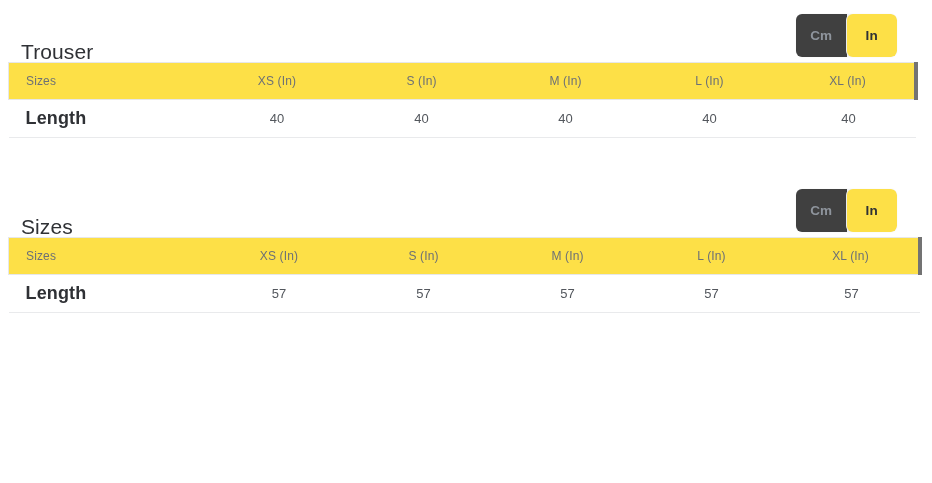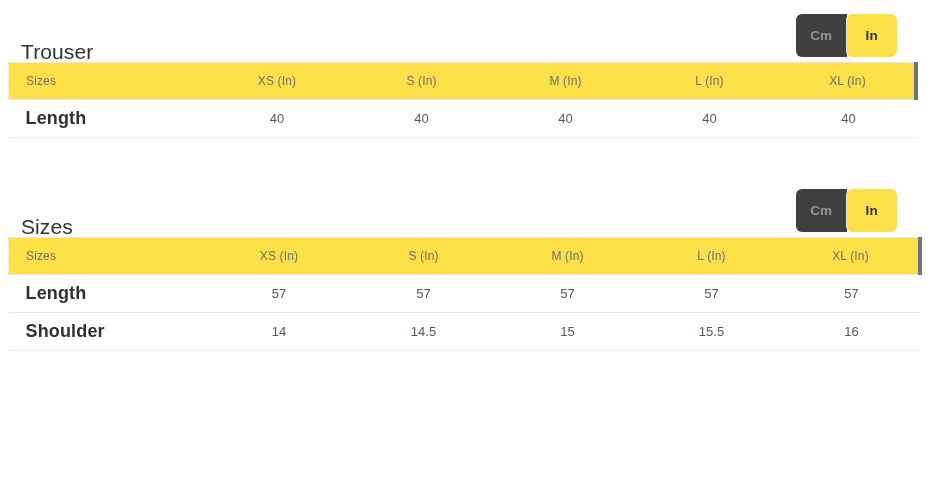--- a/index.html
+++ b/index.html
@@ -223,25 +223,17 @@
       </thead>
       <tbody>
         <tr>
           <td class="col-label">Length</td>
           <td>57</td>
           <td>57</td>
           <td>57</td>
           <td>57</td>
           <td>57</td>
         </tr>
-        <tr>
-          <td class="col-label">Shoulder</td>
-          <td>14</td>
-          <td>14.5</td>
-          <td>15</td>
-          <td>15.5</td>
-          <td>16</td>
-        </tr>
       </tbody>
     </table>
   </section>
 
 </div>
 
 </body></html>

